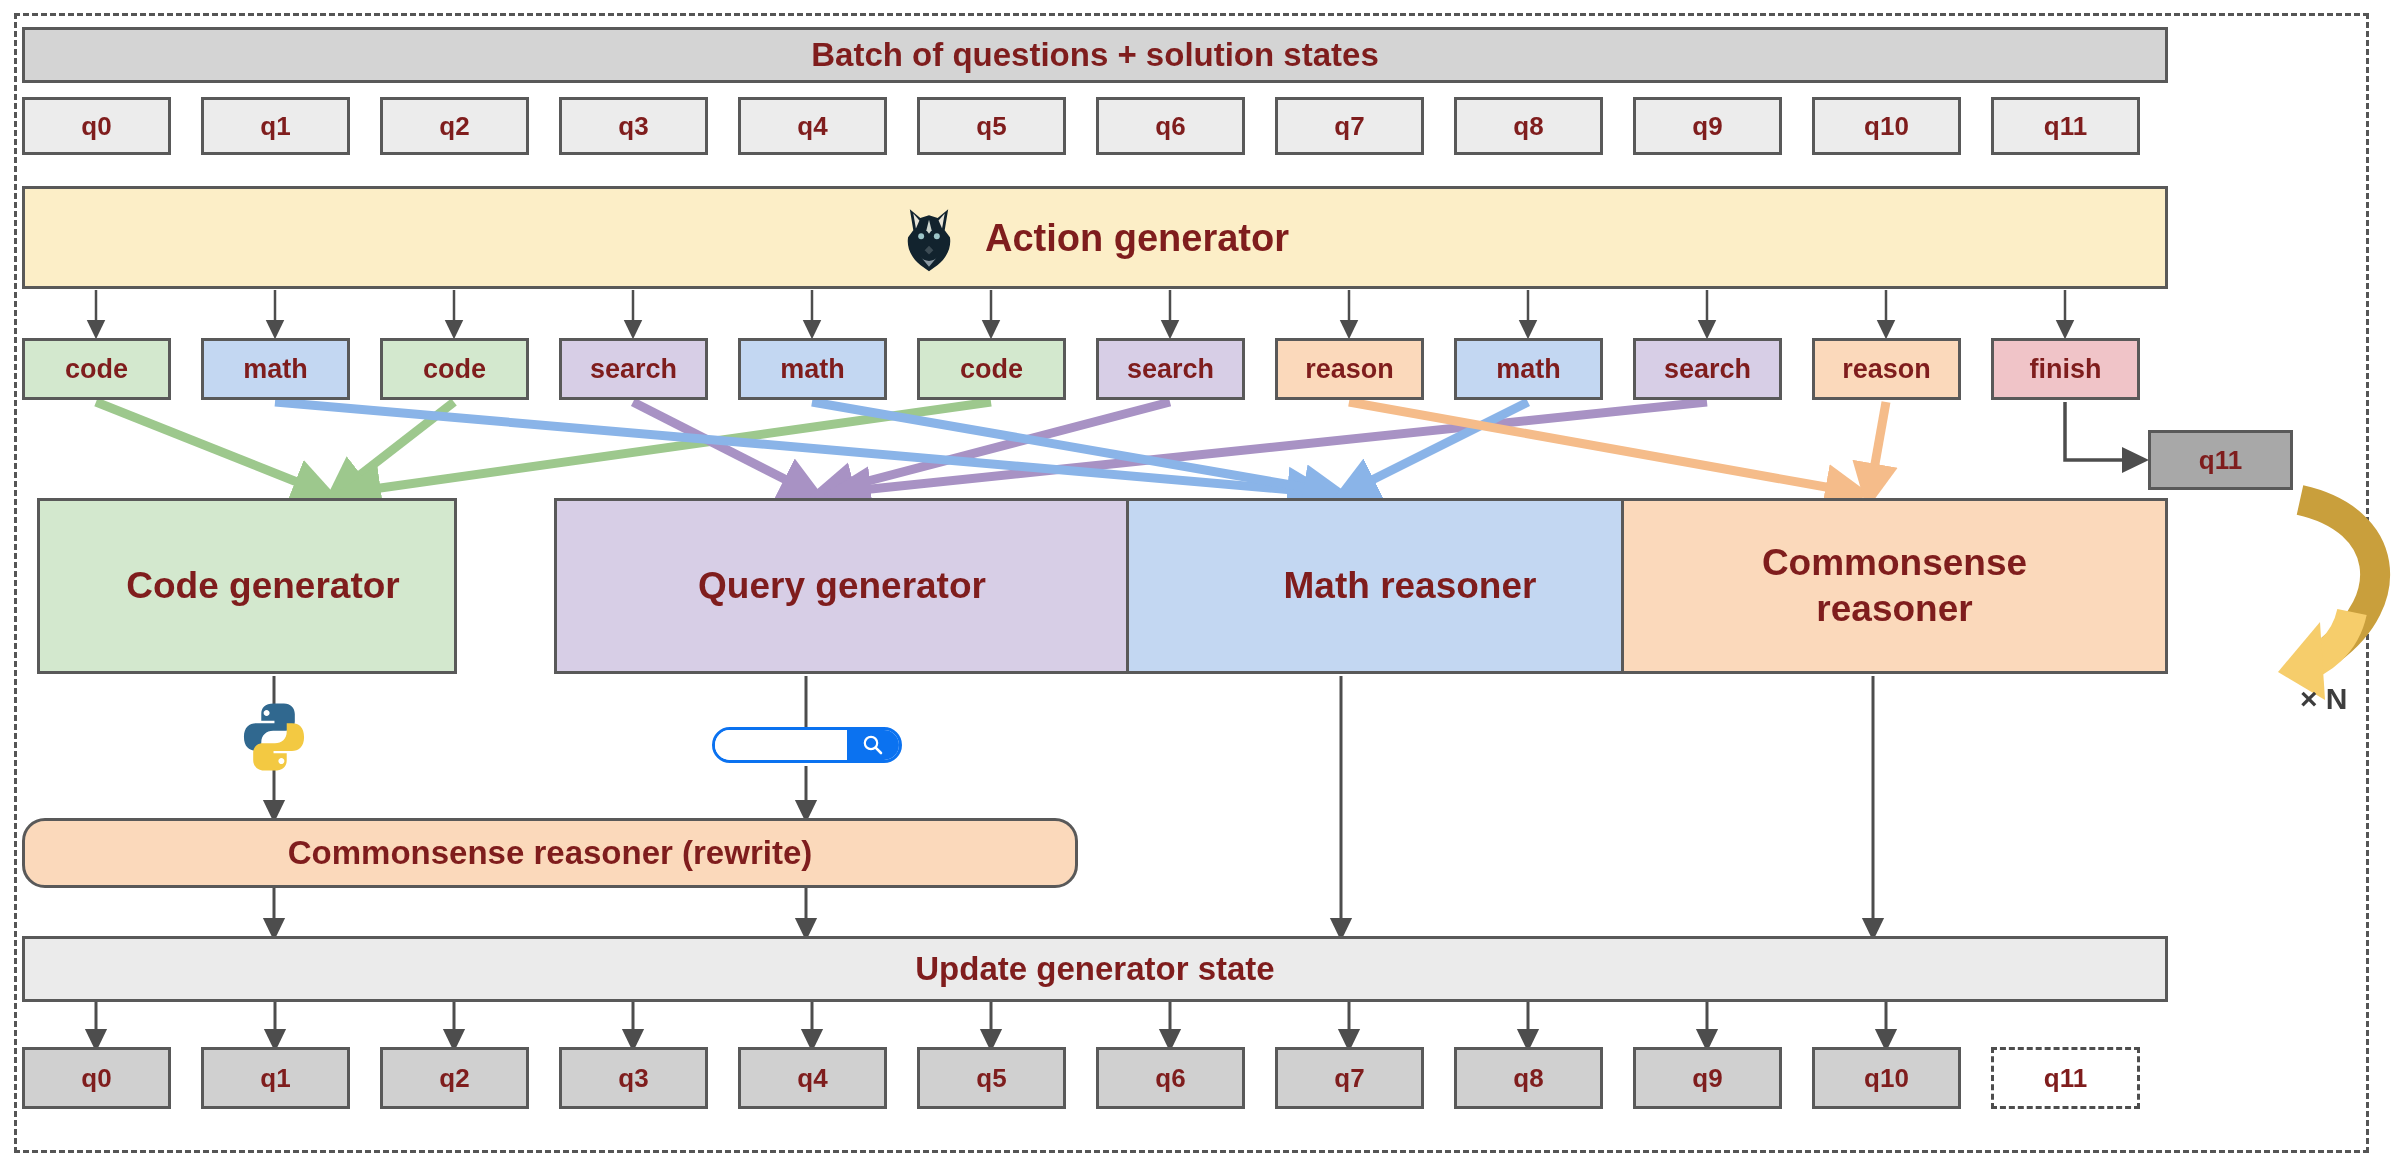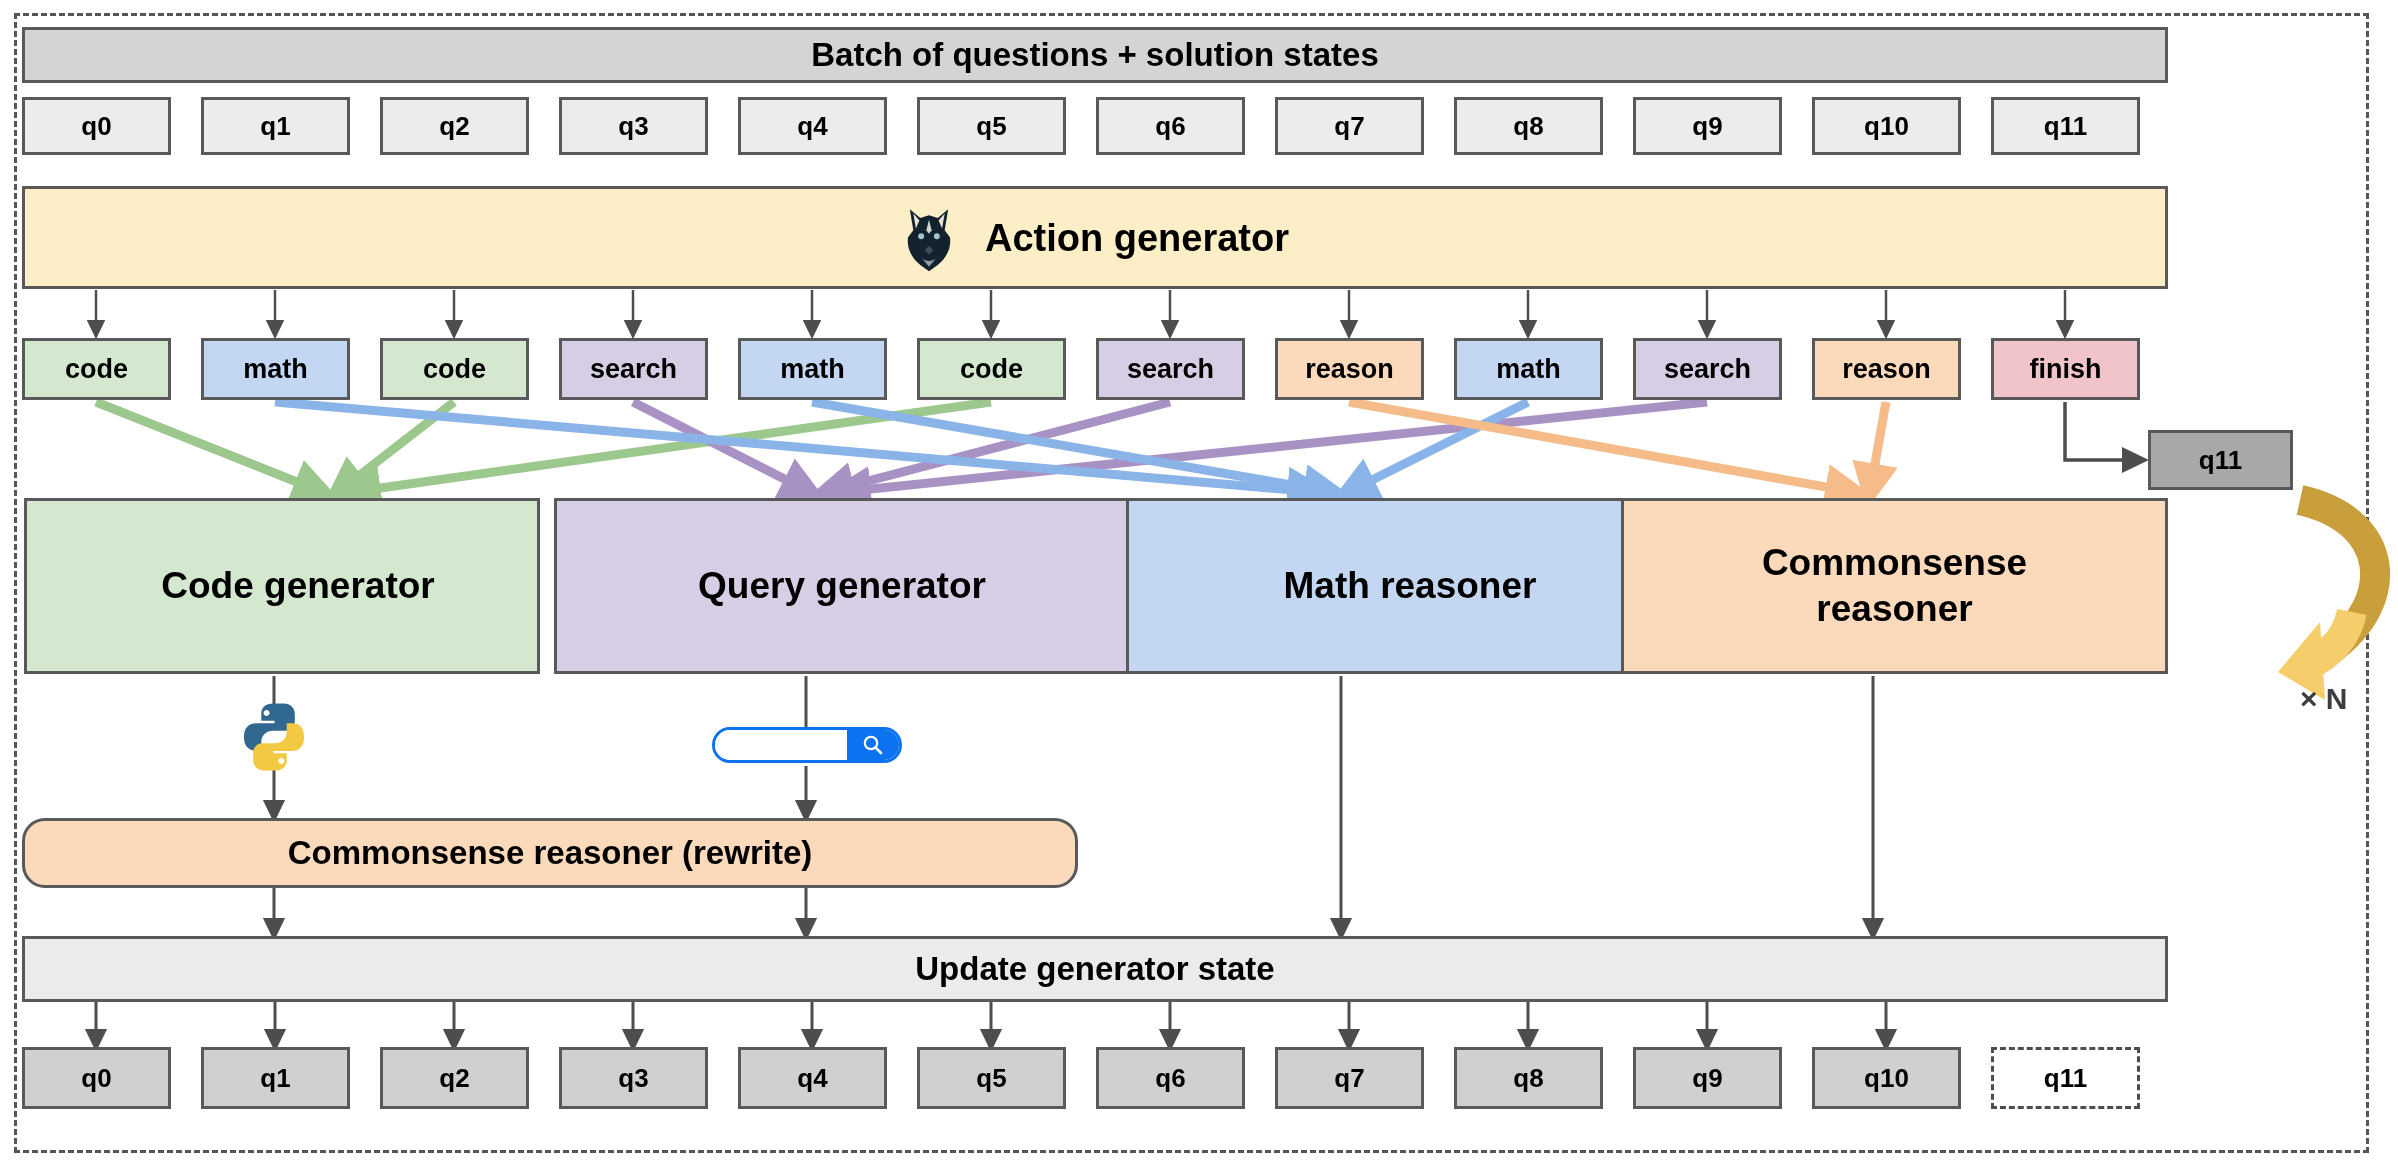--- a/index.html
+++ b/index.html
@@ -25,21 +25,21 @@
     background: transparent;
   }
 
   .box {
     position: absolute;
     border: 3px solid #595959;
     display: flex;
     align-items: center;
     justify-content: center;
     text-align: center;
-    color: #000000;
+    color: #7f1d1d;
     font-weight: bold;
   }
 
   
   .header-bar {
     left: 22px; top: 27px;
     width: 2146px; height: 56px;
     background: #d4d4d4;
     font-size: 33px;
   }
@@ -381,21 +381,21 @@
     </div>
     <div class="box chip search" style="left: 1633px; width: 149px;">
       <span>search</span>
     </div>
     <div class="box chip reason" style="left: 1812px; width: 149px;">
       <span>reason</span>
     </div>
     <div class="box chip finish" style="left: 1991px; width: 149px;">
       <span>finish</span>
     </div>
-    <div class="box proc codegen" style="left: 24px; width: 516px; padding-left: 32px;">
+    <div class="box proc codegen" style="left: 37px; width: 420px; padding-left: 32px;">
       <span>Code generator</span>
     </div>
     <div class="box proc querygen" style="left: 554px; width: 576px; justify-content: center;">
       <span>Query generator</span>
     </div>
     <div class="box proc mathreas" style="left: 1126px; width: 568px;">
       <span>Math reasoner</span>
     </div>
     <div class="box proc csreas" style="left: 1621px; width: 547px;">
       <span style="max-width: 340px; display: inline-block;">Commonsense reasoner</span>

